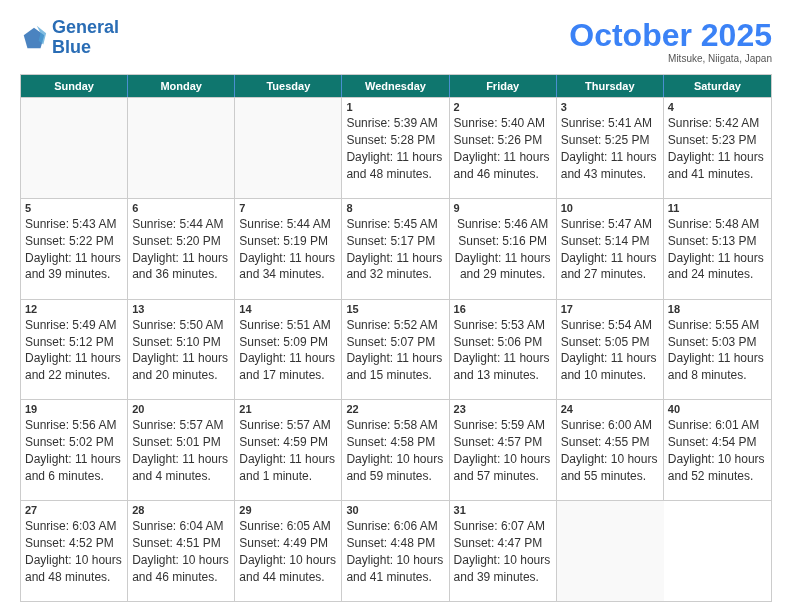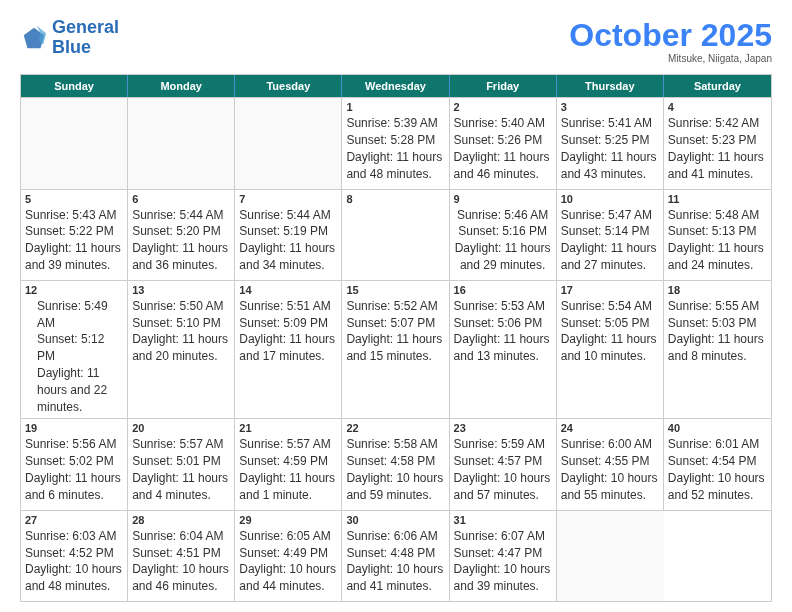--- a/index.html
+++ b/index.html
@@ -184,20 +184,23 @@
 Daylight: 11 hours and 36 minutes.</div>
           </div>
           <div class="cal-cell">
             <div class="day-num">7</div>
             <div class="day-info" style="white-space: pre-line;">Sunrise: 5:44 AM
 Sunset: 5:19 PM
 Daylight: 11 hours and 34 minutes.</div>
           </div>
           <div class="cal-cell">
             <div class="day-num">8</div>
+            <div class="day-info" style="white-space: pre-line;">Sunrise: 5:45 AM
+Sunset: 5:17 PM
+Daylight: 11 hours and 32 minutes.</div>
           </div>
           <div class="cal-cell">
             <div class="day-num">9</div>
             <div class="day-info" style="white-space: pre-line; text-align: center;">Sunrise: 5:46 AM
 Sunset: 5:16 PM
 Daylight: 11 hours and 29 minutes.</div>
           </div>
           <div class="cal-cell">
             <div class="day-num">10</div>
             <div class="day-info" style="white-space: pre-line;">Sunrise: 5:47 AM
@@ -207,21 +210,21 @@
           <div class="cal-cell">
             <div class="day-num">11</div>
             <div class="day-info" style="white-space: pre-line;">Sunrise: 5:48 AM
 Sunset: 5:13 PM
 Daylight: 11 hours and 24 minutes.</div>
           </div>
         </div>
         <div class="cal-row">
           <div class="cal-cell">
             <div class="day-num">12</div>
-            <div class="day-info" style="white-space: pre-line; margin-left: 12px;">Sunrise: 5:49 AM
+            <div class="day-info" style="white-space: pre-line;">Sunrise: 5:49 AM
 Sunset: 5:12 PM
 Daylight: 11 hours and 22 minutes.</div>
           </div>
           <div class="cal-cell">
             <div class="day-num">13</div>
             <div class="day-info" style="white-space: pre-line;">Sunrise: 5:50 AM
 Sunset: 5:10 PM
 Daylight: 11 hours and 20 minutes.</div>
           </div>
           <div class="cal-cell">

